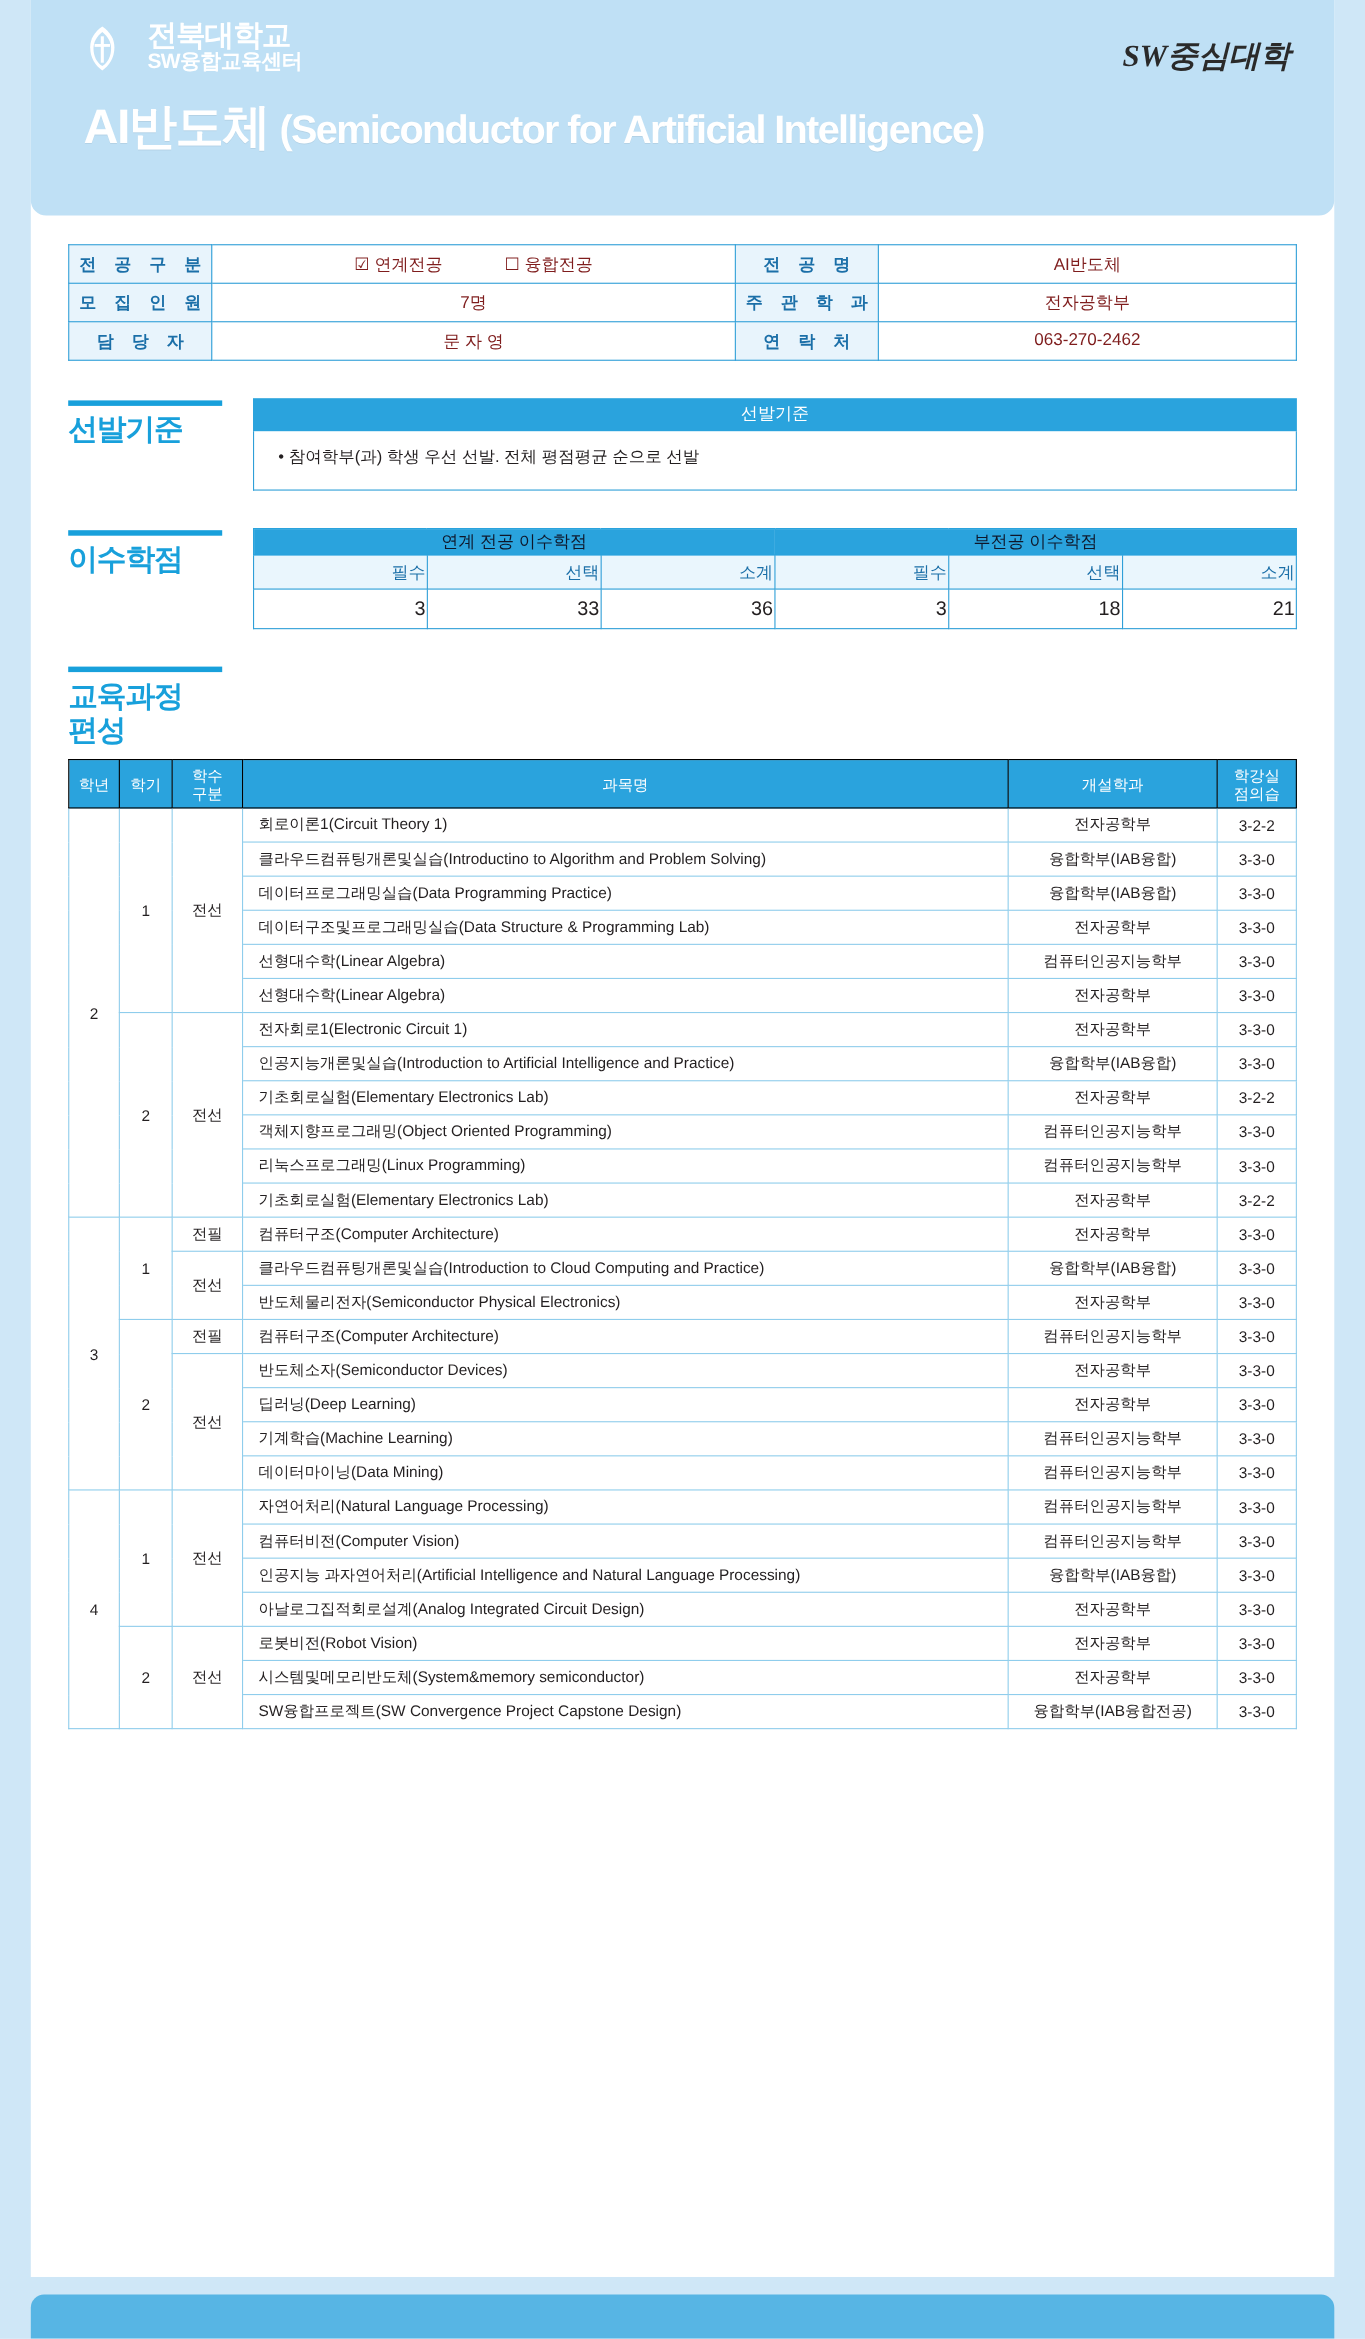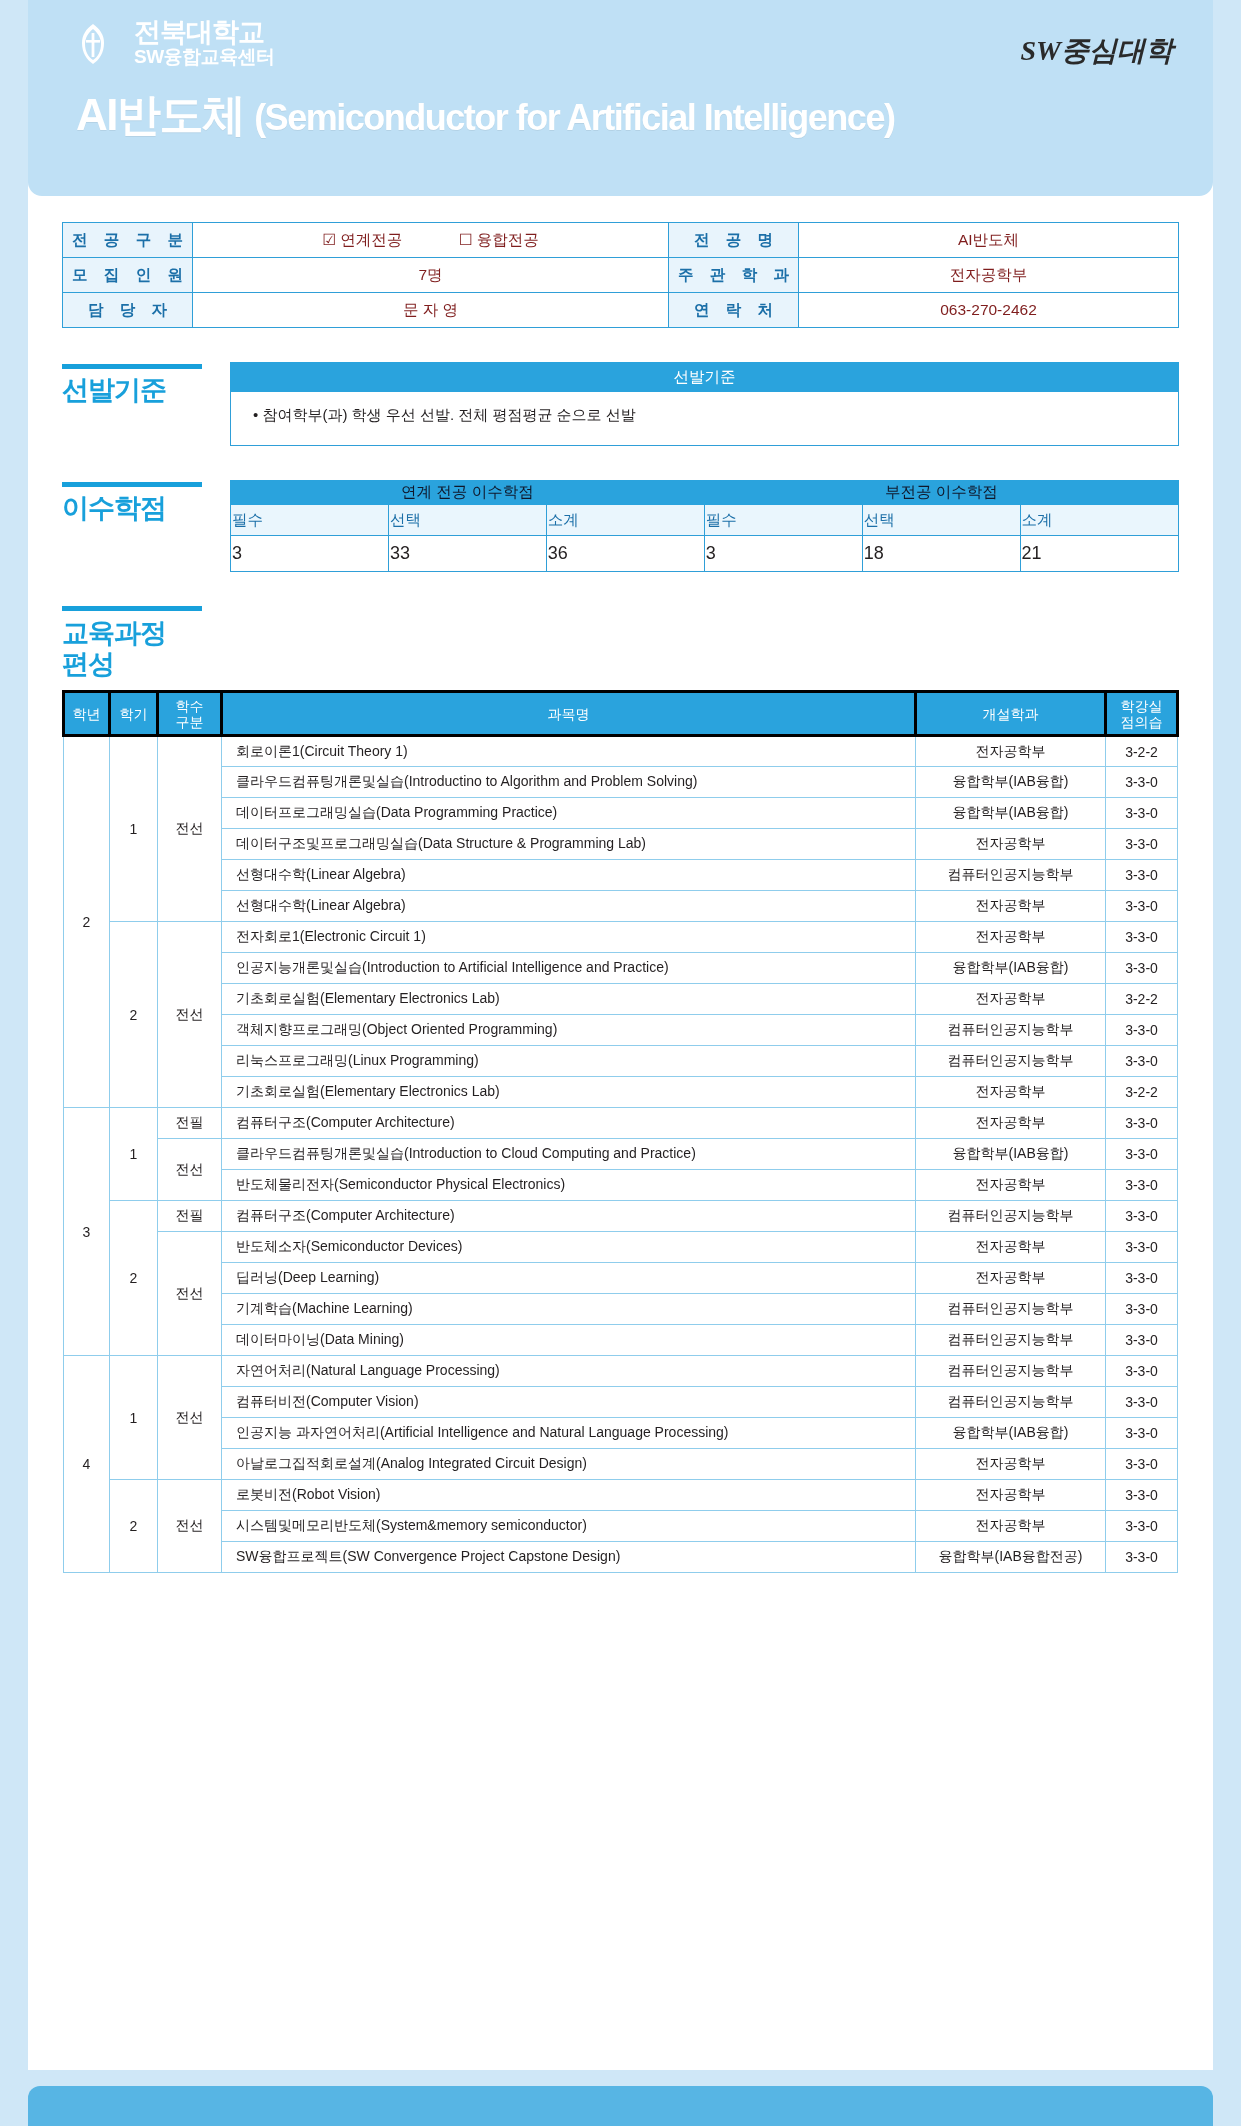--- a/index.html
+++ b/index.html
@@ -167,21 +167,21 @@
   .credits th {
     background: #2aa3dd;
     color: #0f172a;
     font-size: 15.5px;
     font-weight: normal;
     height: 14px;
     border: 1px solid #2aa3dd;
   }
   .credits td {
     border: 1px solid #2f9fd8;
-    text-align: left;
+    text-align: right;
     font-size: 15.5px;
     height: 31px;
   }
   .credits td.sub {
     background: #eaf6fd;
     color: #1b6fa8;
   }
   .credits td.val { font-size: 18px; height: 36px; }
 
   
@@ -192,21 +192,21 @@
     width: 100%;
     table-layout: fixed;
     border-collapse: collapse;
     margin-top: 10px;
   }
   .curri-table th {
     background: #2aa3dd;
     color: #ffffff;
     font-weight: normal;
     font-size: 14px;
-    border: 3px solid #000000;
+    border: 1px solid #000000;
     height: 44px;
     line-height: 1.15;
     padding: 0 2px;
   }
   .curri-table td {
     border: 1px solid #8fcdec;
     font-size: 14px;
     height: 31px;
     color: #231f20;
   }

